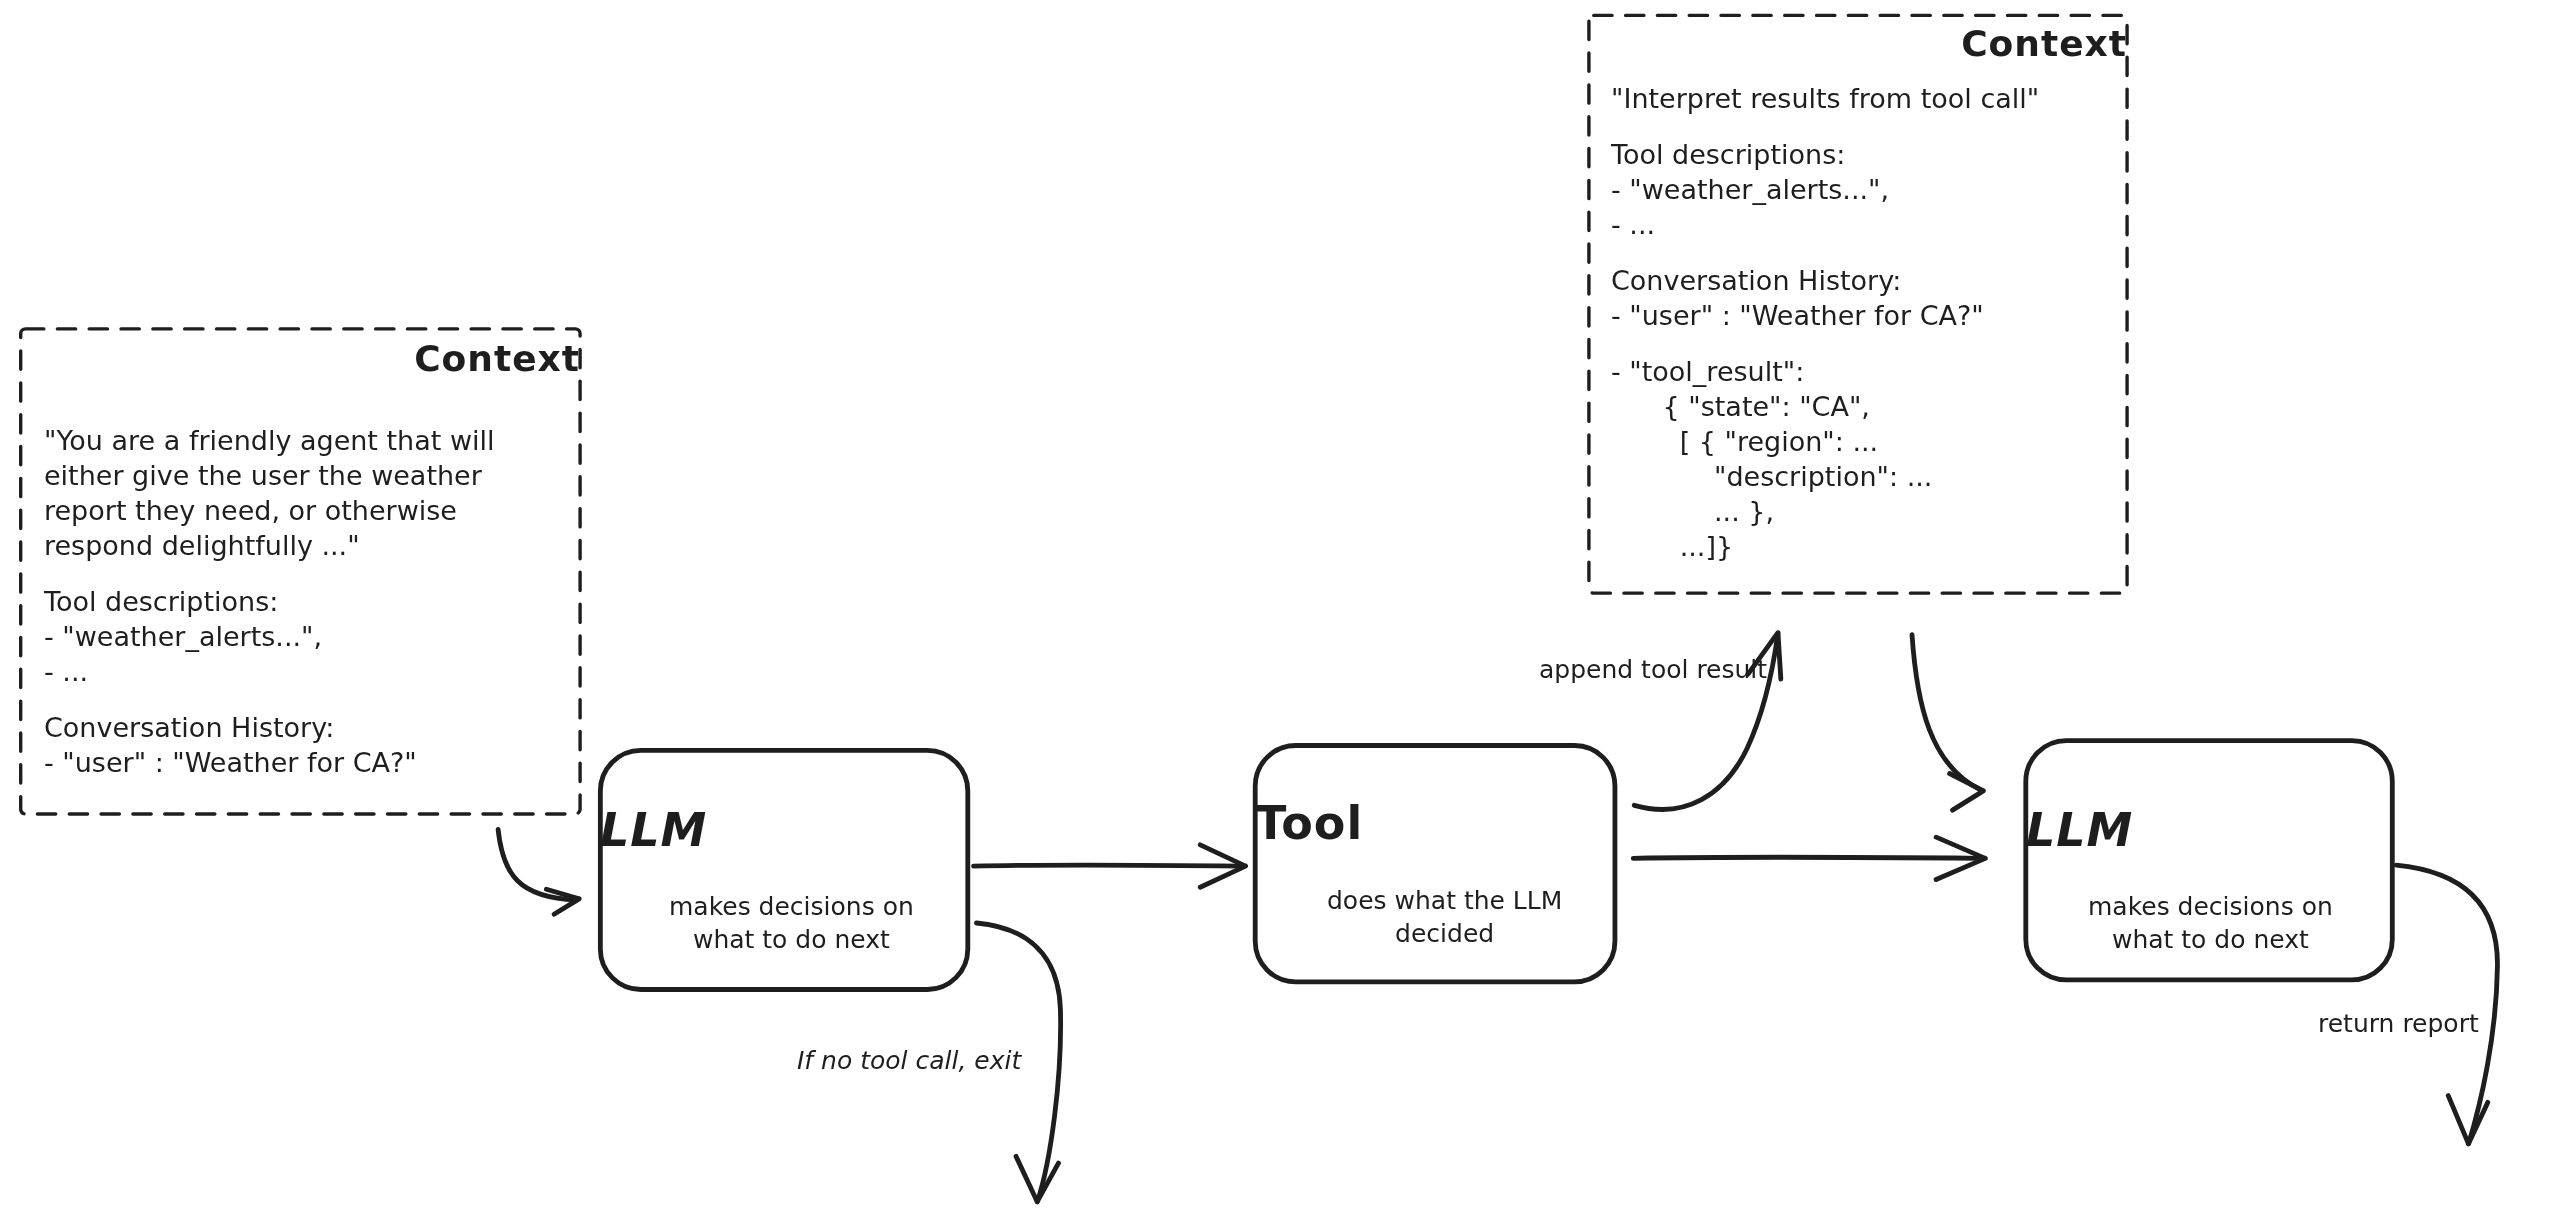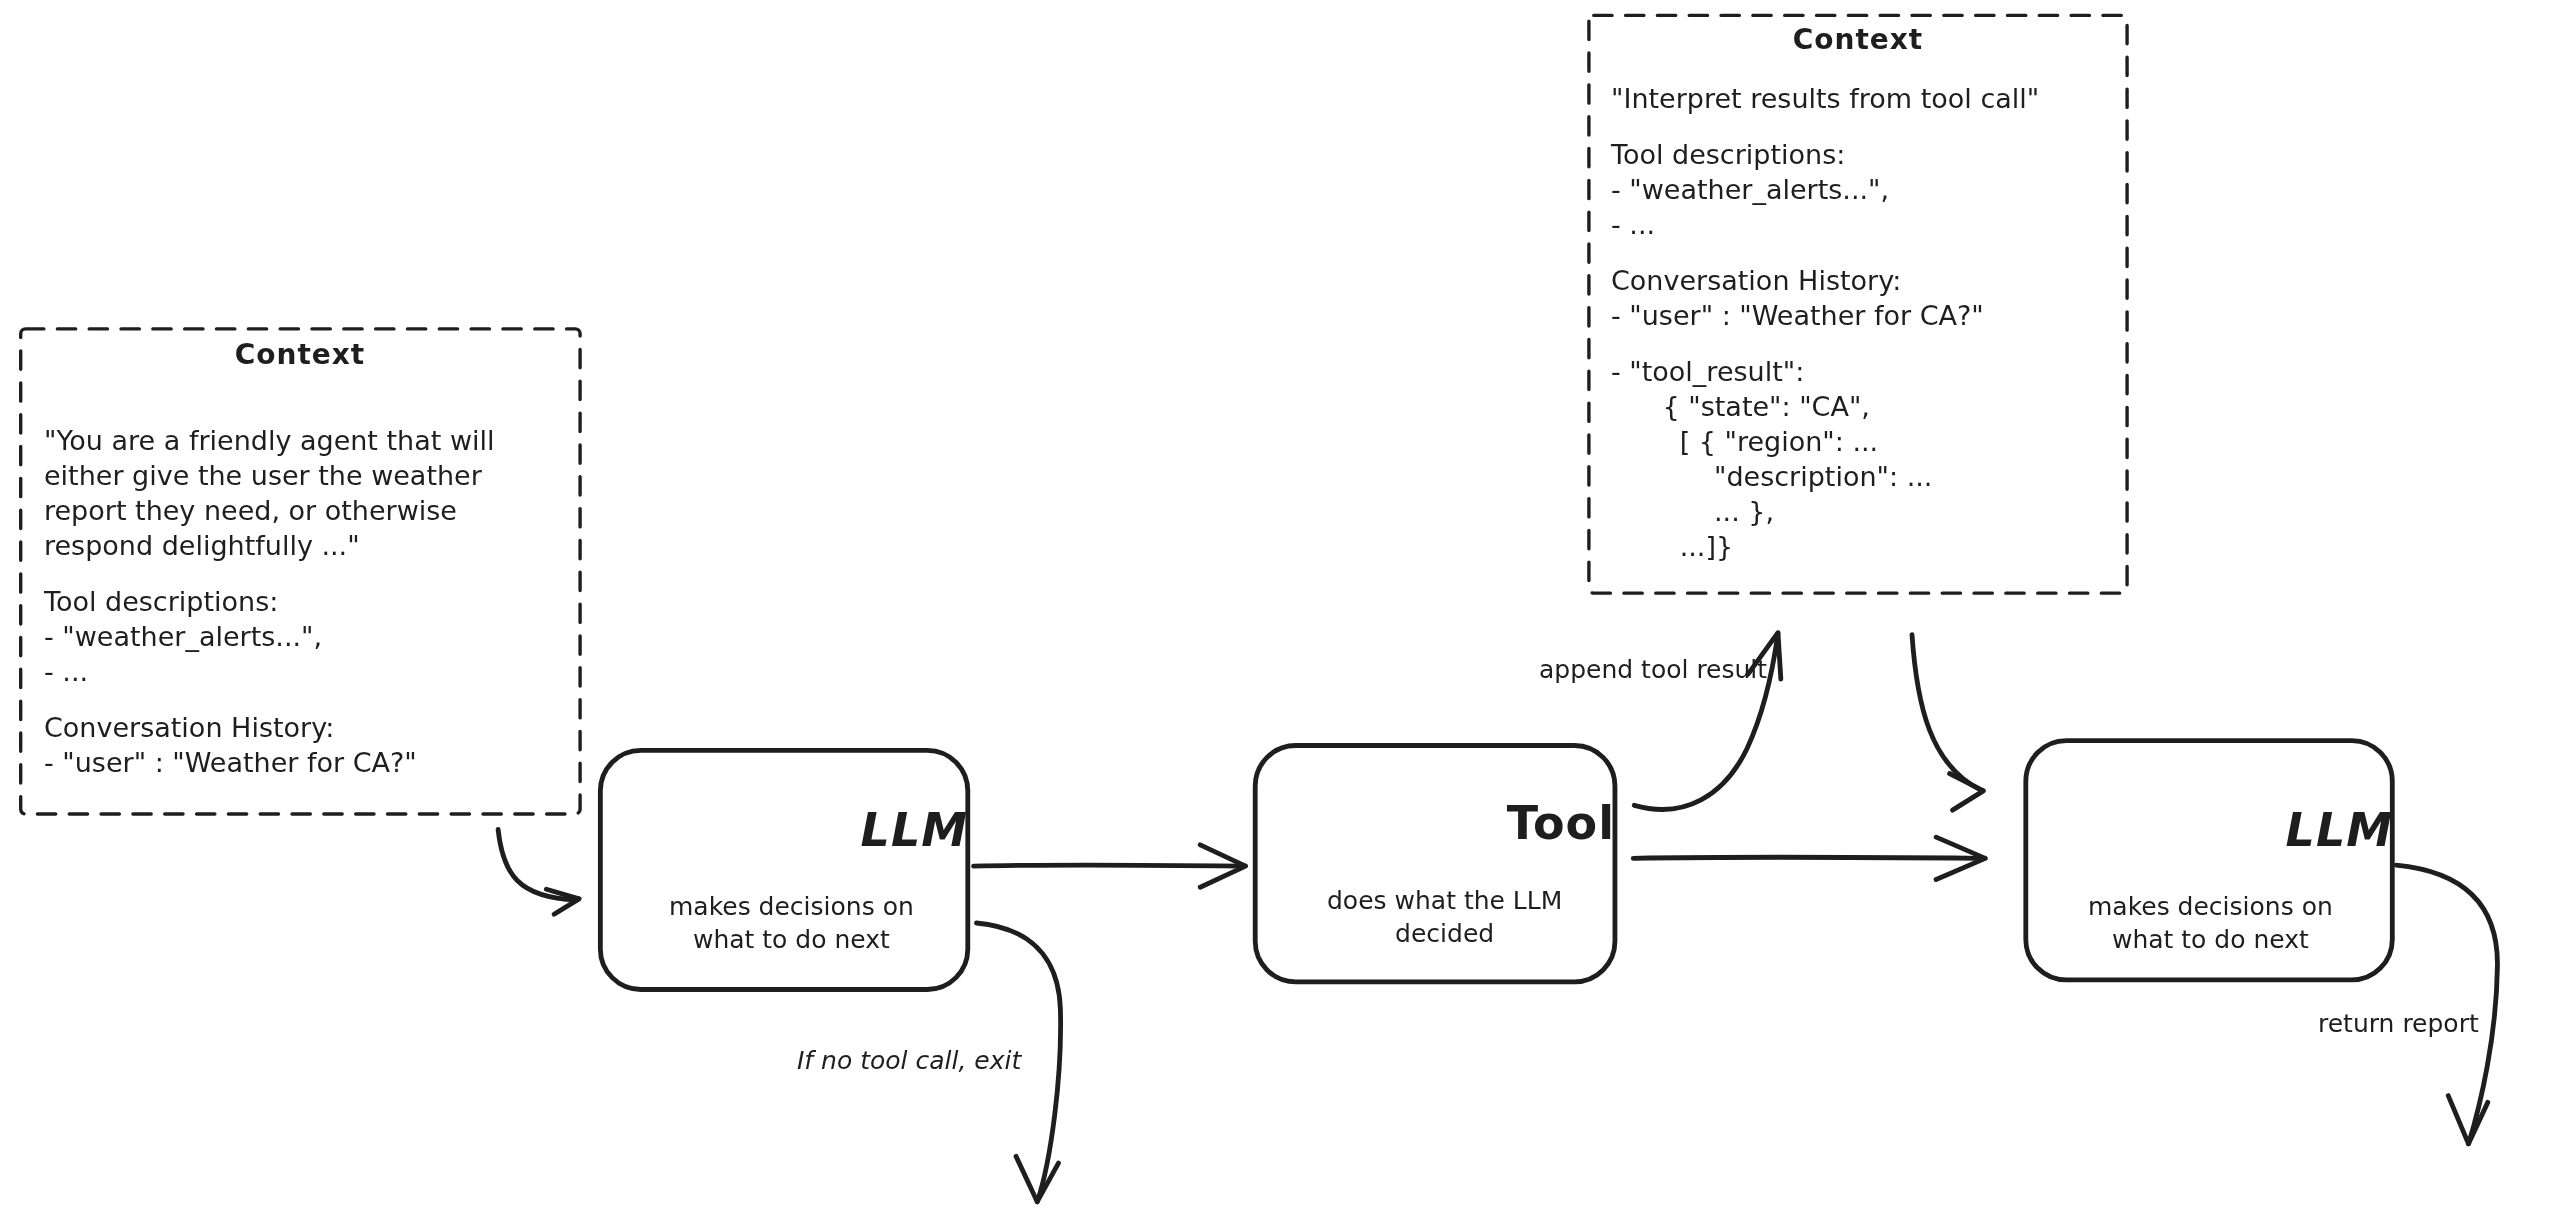--- a/index.html
+++ b/index.html
@@ -7,25 +7,25 @@
     position:relative;
     width:2576px;height:1221px;
     background:#ffffff;
     overflow:hidden;
     font-family:"DejaVu Sans", sans-serif;
     color:#1e1e1e;
   }
   #shape-layer{position:absolute;left:0;top:0;}
   .txt{position:absolute;color:#1e1e1e;}
   .ctx-title{
-    text-align:center;
-    font-size:28px;font-weight:bold;letter-spacing:1px;
+    text-align:right;
+    font-size:36px;font-weight:bold;letter-spacing:1px;
   }
   .node-title{
-    text-align:right;
+    text-align:left;
     font-size:46px;font-weight:bold;letter-spacing:1px;
   }
   .italic{font-style:italic;}
   .ctx-body p{
     margin:0 0 21px 0;
     font-size:27px;line-height:35px;
     white-space:pre-wrap;
   }
   .node-sub{
     font-size:25px;line-height:33px;

